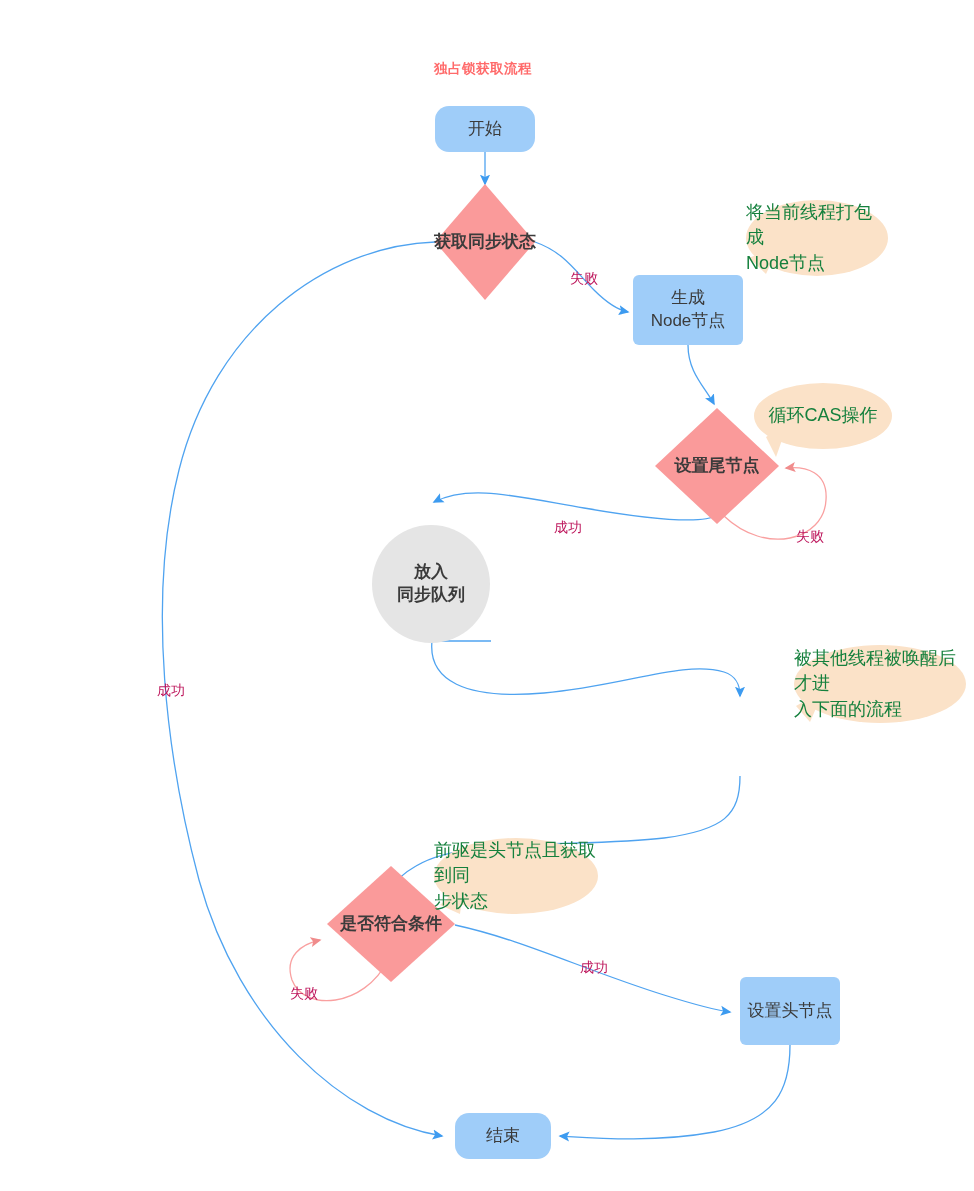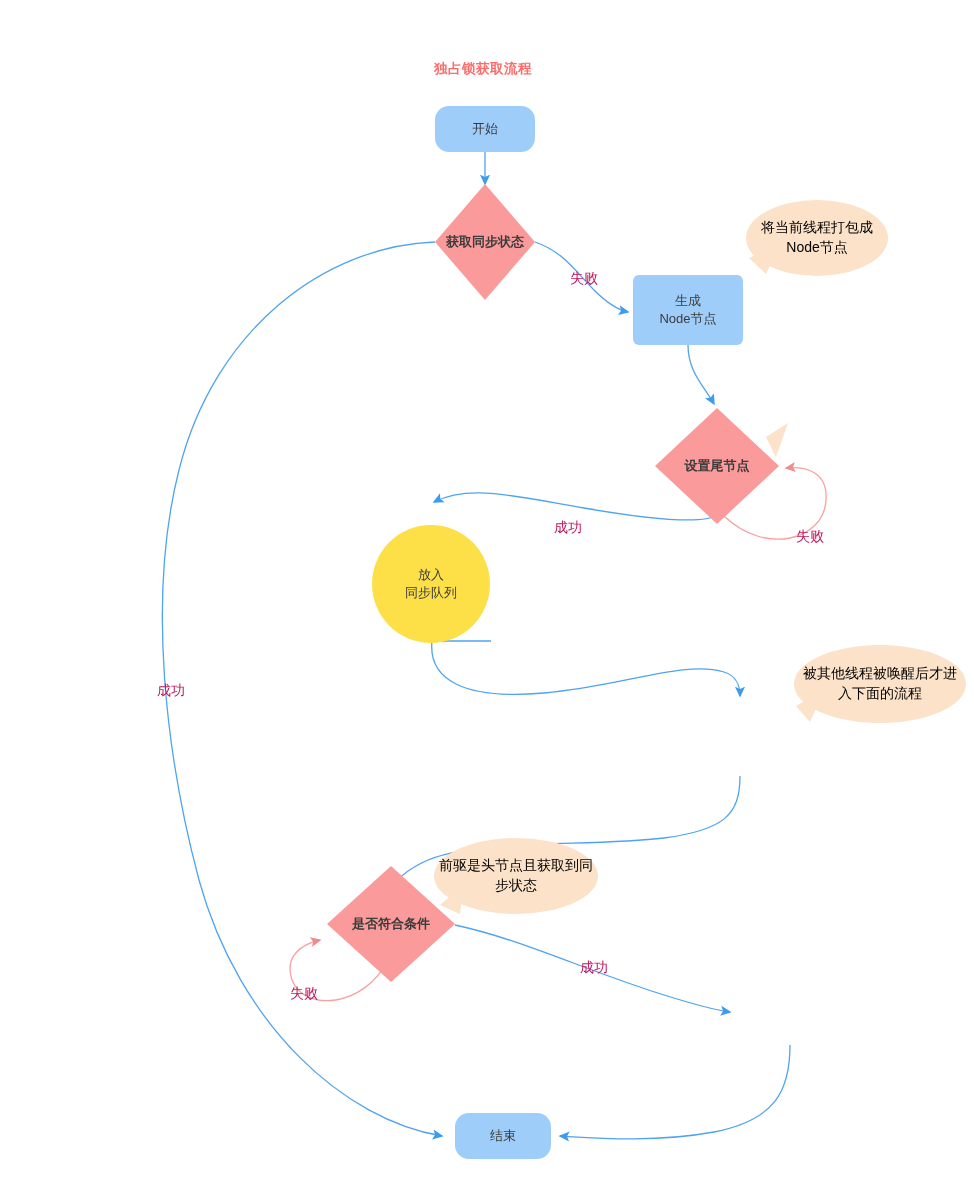--- a/index.html
+++ b/index.html
@@ -1,28 +1,28 @@
 <!DOCTYPE html>
 <html><head>
 <meta charset="utf-8">
 <style>
   html,body{margin:0;padding:0;background:#ffffff;}
   body{width:974px;height:1191px;position:relative;overflow:hidden;
        font-family:"Liberation Sans","DejaVu Sans",sans-serif;}
   #canvas{position:absolute;left:0;top:0;width:974px;height:1191px;margin-left:24px;}
   svg.layer{position:absolute;left:0;top:0;width:974px;height:1191px;}
   .node{position:absolute;box-sizing:border-box;display:flex;align-items:center;
-        justify-content:center;text-align:center;color:#3b3b3b;font-size:13px;
+        justify-content:center;text-align:center;color:#3b3b3b;font-size:17px;
         line-height:1.35;white-space:pre-line;}
   .node.rounded{background:#9FCDF9;border-radius:14px;}
   .node.rect{background:#9FCDF9;border-radius:6px;}
-  .node.circle{background:#fde047;border-radius:50%;}
+  .node.circle{background:#e5e5e5;border-radius:50%;font-weight:bold;}
   .node.diamond-label{background:transparent;pointer-events:none;font-weight:bold;}
   .callout{position:absolute;box-sizing:border-box;display:flex;align-items:center;
-           justify-content:center;text-align:center;color:#000000;font-size:14px;
+           justify-content:center;color:#15803d;font-size:18px;
            line-height:1.4;white-space:pre-line;background:#FBE2C8;border-radius:50%;}
   .edge-label{position:absolute;color:#be185d;font-size:14px;white-space:nowrap;}
   #title{position:absolute;color:#FF6A6A;font-size:13.5px;font-weight:bold;
          letter-spacing:.5px;}
 </style>
 </head>
 <body>
 
 <div id="canvas">
 
@@ -109,30 +109,36 @@
   <div class="node circle" style="left:348px;top:525px;width:118px;height:118px;">
     <span>放入
 同步队列</span>
   </div>
 
 
   <div class="node diamond-label" style="left:307px;top:912px;width:120px;height:24px;align-items:center;">
     <span>是否符合条件</span>
   </div>
 
+  <div class="node rect" style="left:716px;top:977px;width:100px;height:68px;">
+    <span>设置头节点</span>
+  </div>
 
   <div class="node rounded" style="left:431px;top:1113px;width:96px;height:46px;">
     <span>结束</span>
   </div>
 
   <div class="callout" style="left:722px;top:200px;width:142px;height:76px;">
     <span>将当前线程打包成
 Node节点</span>
   </div>
 
+  <div class="callout" style="left:730px;top:383px;width:138px;height:66px;">
+    <span>循环CAS操作</span>
+  </div>
 
   <div class="callout" style="left:410px;top:838px;width:164px;height:76px;">
     <span>前驱是头节点且获取到同
 步状态</span>
   </div>
 
   <div class="callout" style="left:770px;top:645px;width:172px;height:78px;">
     <span>被其他线程被唤醒后才进
 入下面的流程</span>
   </div>

